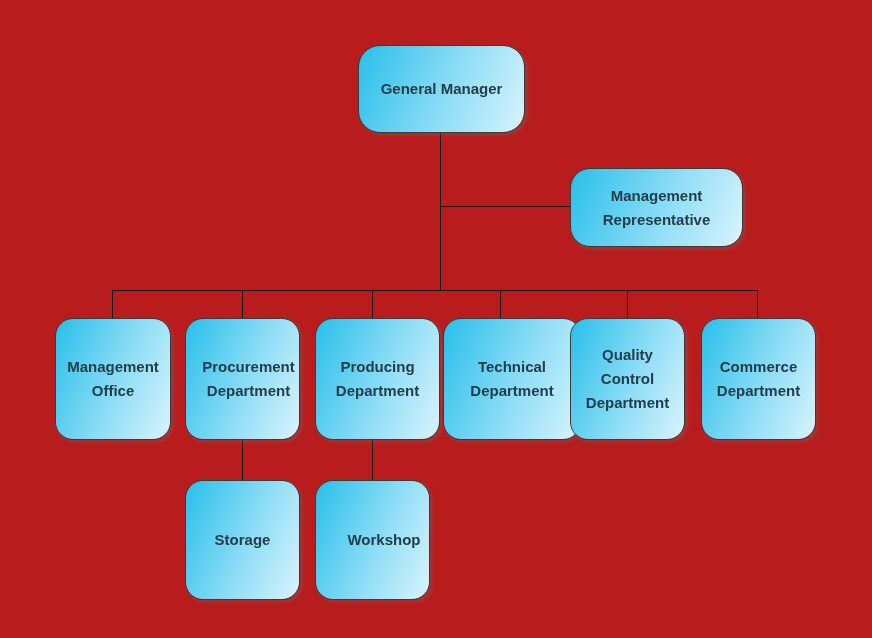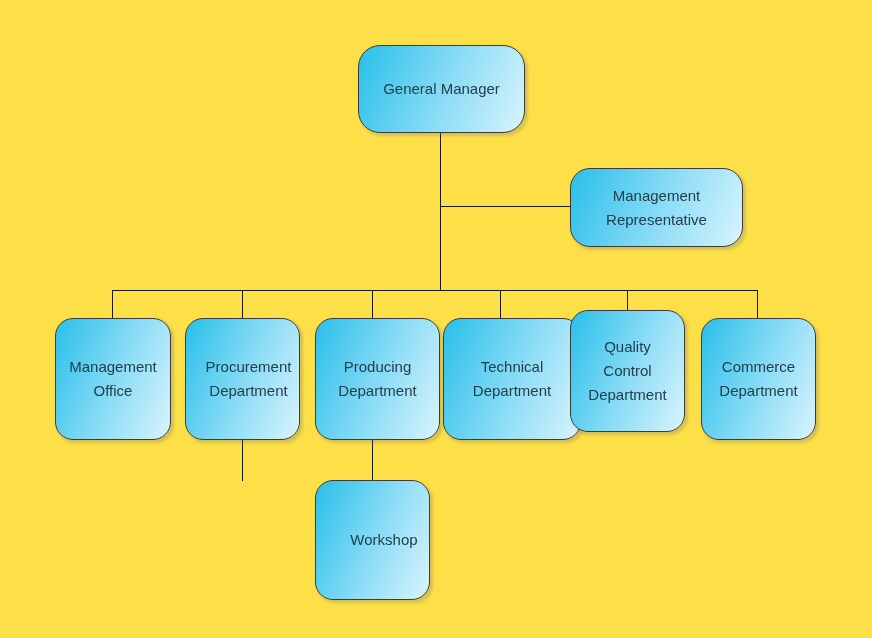--- a/index.html
+++ b/index.html
@@ -4,23 +4,24 @@
 <style>
   html, body {
     margin: 0;
     padding: 0;
     background: #ffffff;
   }
   .canvas {
     position: relative;
     width: 872px;
     height: 638px;
-    background: #fde047;
+    background: #b91c1c;
     font-family: "Liberation Sans", "DejaVu Sans", sans-serif;
     overflow: hidden;
+    font-weight: bold;
   }
   
   .node {
     position: absolute;
     box-sizing: border-box;
     border: 1.4px solid var(--border-color, #3b3b3b);
     background: linear-gradient(112deg,
                 var(--grad-start, #29bfea) 0%,
                 var(--grad-mid, #8eddf6) 55%,
                 var(--grad-end, #d9f4fc) 100%);
@@ -34,21 +35,21 @@
     line-height: 24px;
     white-space: pre-line;
     border-radius: 18px;
   }
   #node-gm   { left: 358px; top:  45px; width: 167px; height:  88px; border-radius: 22px; }
   #node-rep  { left: 570px; top: 168px; width: 173px; height:  79px; border-radius: 20px; }
   #node-mo   { left:  55px; top: 318px; width: 116px; height: 122px; }
   #node-proc { left: 185px; top: 318px; width: 115px; height: 122px; padding-left: 12px; }
   #node-prod { left: 315px; top: 318px; width: 125px; height: 122px; }
   #node-tech { left: 443px; top: 318px; width: 138px; height: 122px; }
-  #node-qc   { left: 570px; top: 310px; width: 115px; height: 122px; }
+  #node-qc   { left: 570px; top: 318px; width: 115px; height: 122px; }
   #node-comm { left: 701px; top: 318px; width: 115px; height: 122px; }
   #node-stor { left: 185px; top: 480px; width: 115px; height: 120px; }
   #node-work { left: 315px; top: 480px; width: 115px; height: 120px; padding-left: 23px; }
 
   
   .line {
     position: absolute;
     background: var(--line-color, #1a1a1a);
   }
   .hline { height: 1.3px; }
@@ -92,15 +93,16 @@
 Department</div>
   <div class="node" id="node-prod">Producing
 Department</div>
   <div class="node" id="node-tech">Technical
 Department</div>
   <div class="node" id="node-qc">Quality
 Control
 Department</div>
   <div class="node" id="node-comm">Commerce
 Department</div>
+  <div class="node" id="node-stor">Storage</div>
   <div class="node" id="node-work">Workshop</div>
 
 </div>
 
 </body></html>

